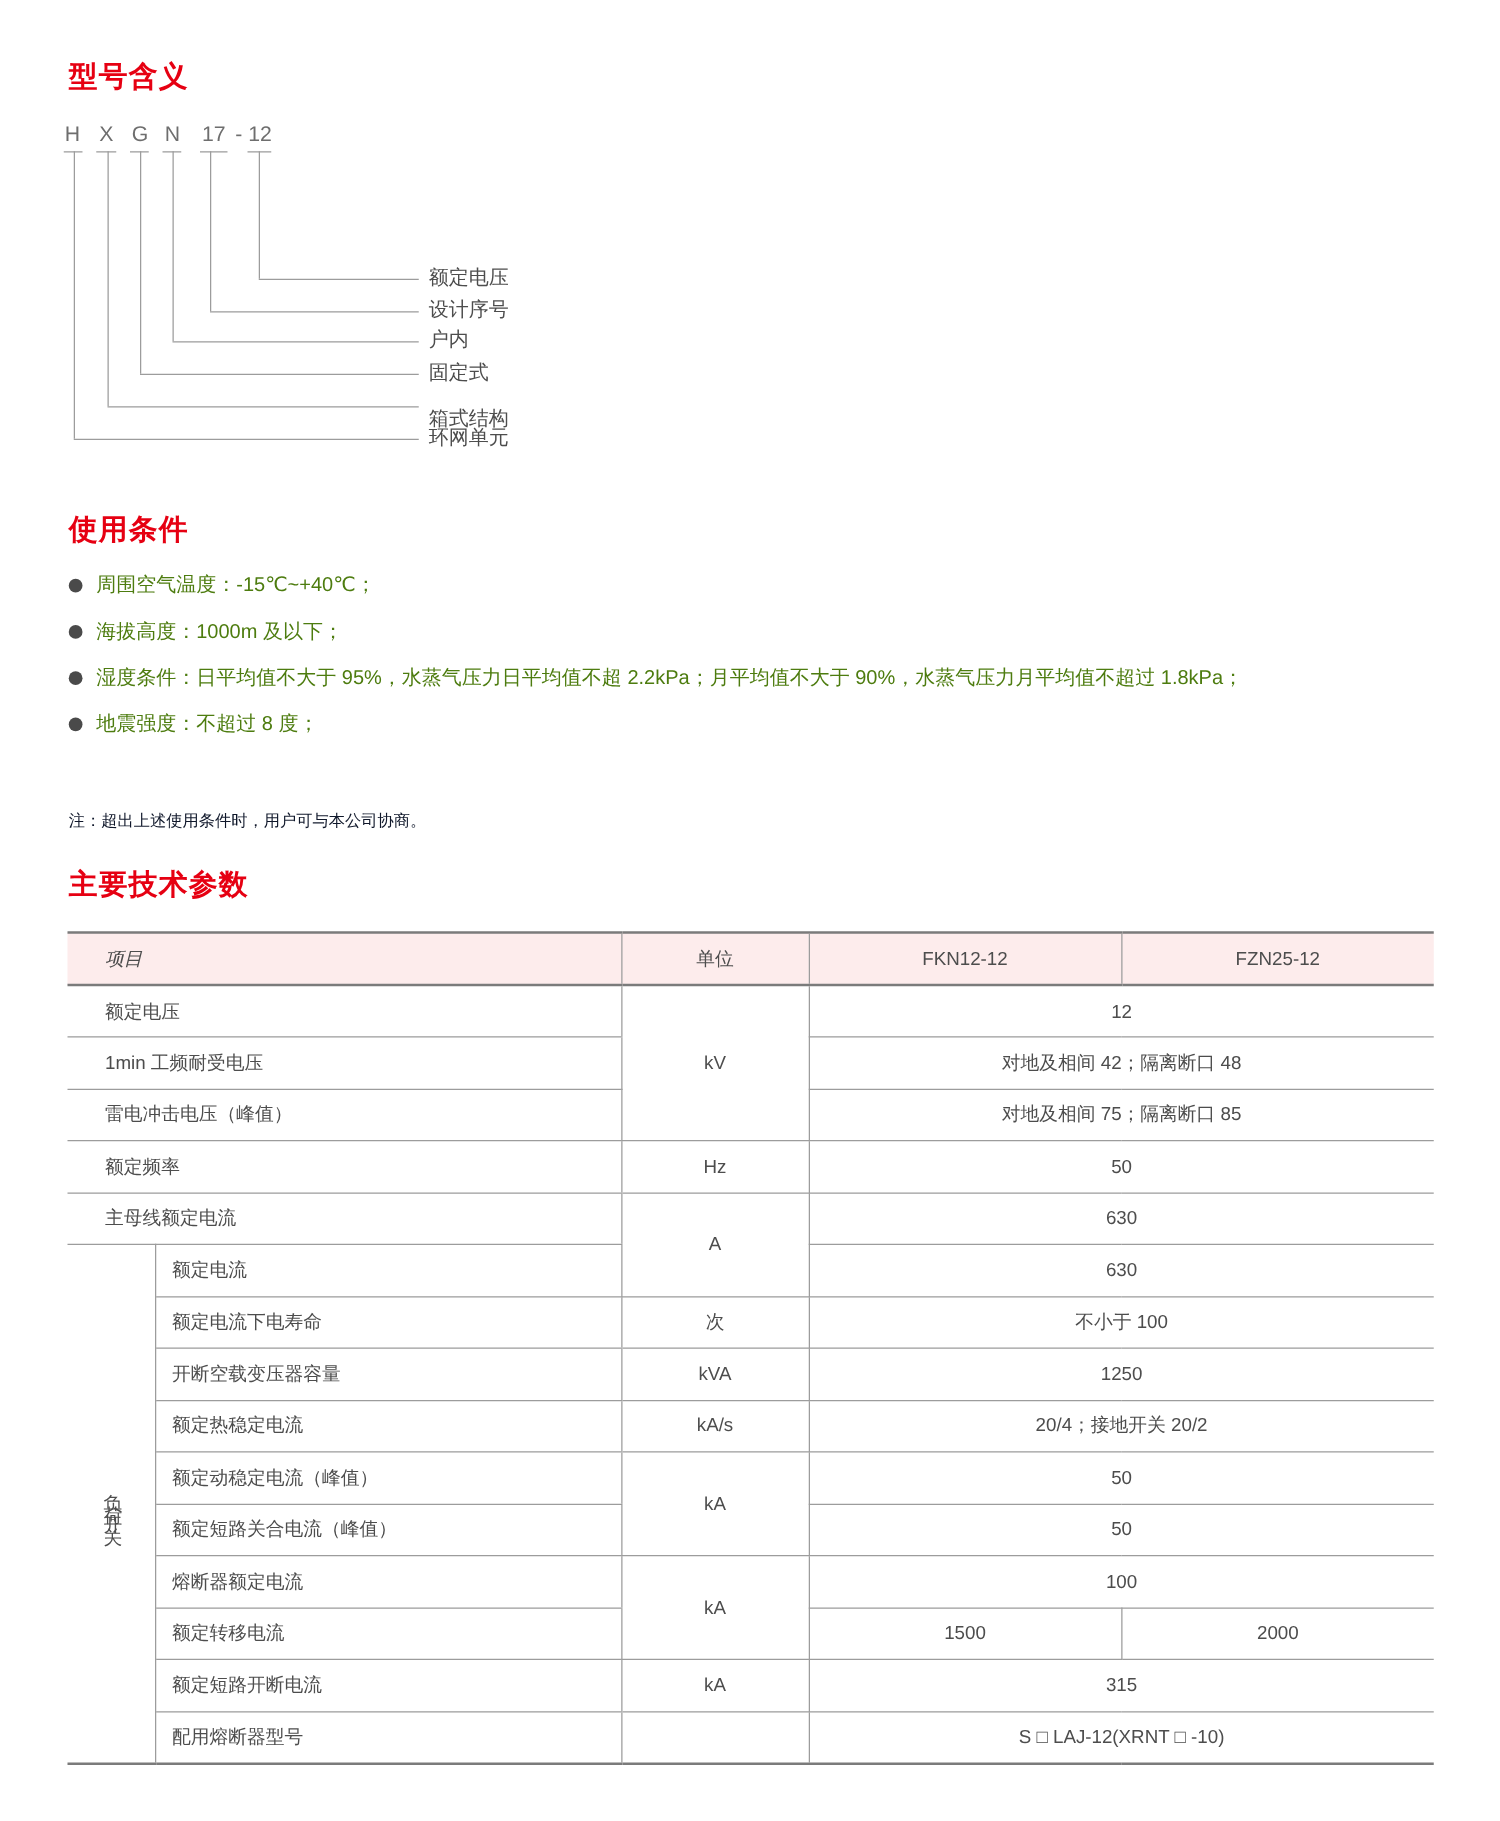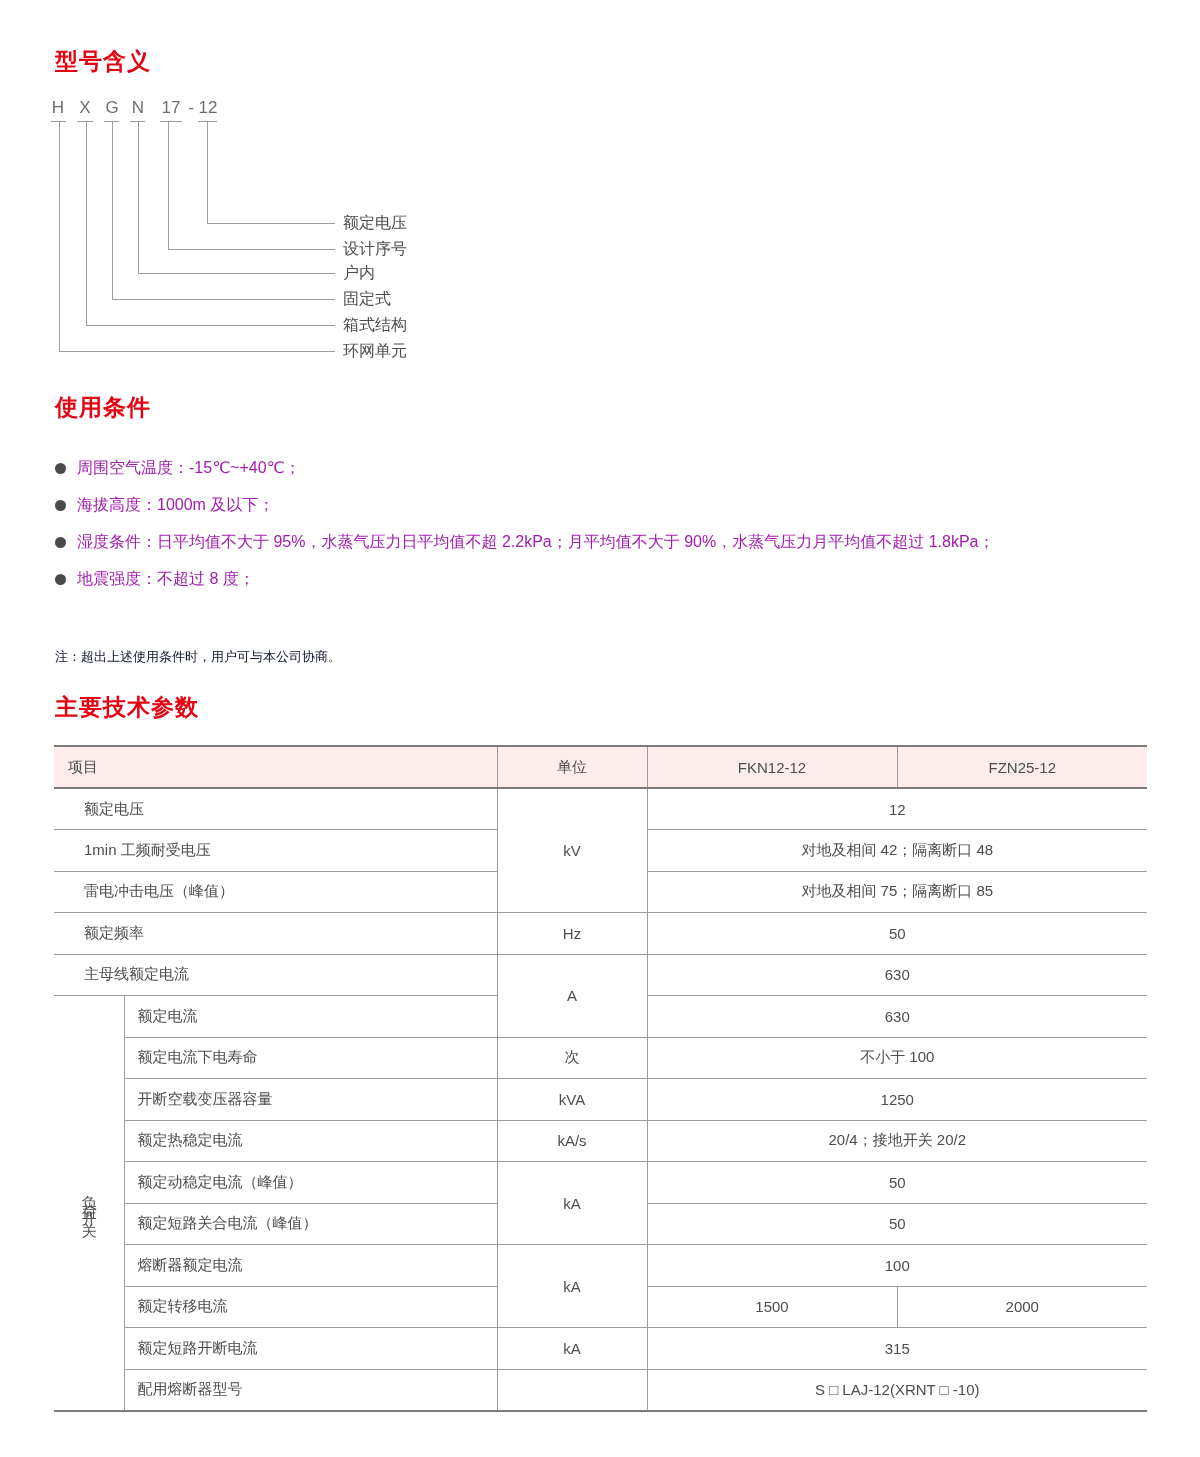--- a/index.html
+++ b/index.html
@@ -19,40 +19,40 @@
   }
   .u-line { position: absolute; top: 121px; height: 0; border-top: 1px solid #9c9c9c; }
   .v-line { position: absolute; width: 0; border-left: 1px solid #9c9c9c; }
   .h-line { position: absolute; height: 0; border-top: 1px solid #9c9c9c; }
   .legend-label {
     position: absolute; left: 343px; height: 20px; line-height: 20px;
     font-size: 16px; color: #4d4d4d;
   }
   
   .cond-list { position: absolute; left: 55px; top: 458px; margin: 0; padding: 0; list-style: none; }
-  .cond-list li { display: flex; align-items: center; margin-bottom: 16px; font-size: 16px; color: #a21caf; }
+  .cond-list li { display: flex; align-items: center; margin-bottom: 16px; font-size: 16px; color: #4d7c0f; }
   .bullet-dot {
     flex: 0 0 auto; width: 11px; height: 11px; border-radius: 50%;
     background: #4a4a4a; margin-right: 11px;
   }
   .cond-note { position: absolute; left: 55px; top: 648px; font-size: 13px; color: #0f172a; }
   
   .t-table {
     position: absolute; left: 54px; top: 745px; width: 1093px;
     border-collapse: collapse; table-layout: fixed; font-size: 15px; color: #4d4d4d;
   }
   .t-table th, .t-table td { padding: 0; font-weight: normal; vertical-align: middle; }
   .t-table thead tr { height: 42px; }
   .t-table tbody tr { height: 41.5px; }
   .t-table th {
     background: #fdecec;
     border-top: 2px solid #7b7b7b; border-bottom: 2px solid #7b7b7b;
     text-align: center;
   }
-  .t-table th.col-item { text-align: left; padding-left: 14px; }
+  .t-table th.col-item { text-align: left; padding-left: 30px; font-style: italic; }
   .t-table th.col-unit { border-left: 1px solid #9c9c9c; border-right: 1px solid #9c9c9c; }
   .t-table th.col-fkn { border-right: 1px solid #9c9c9c; }
   .t-table td { border-bottom: 1px solid #9c9c9c; }
   .t-table td.item { text-align: left; padding-left: 30px; }
   .t-table td.subitem { text-align: left; padding-left: 13px; }
   .t-table td.unit-cell { border-left: 1px solid #9c9c9c; border-right: 1px solid #9c9c9c; text-align: center; }
   .t-table td.value { text-align: center; }
   .t-table td.v-split-left { border-right: 1px solid #9c9c9c; }
   .t-table td.group-cell {
     border-right: 1px solid #9c9c9c; border-bottom: 2px solid #7b7b7b;
@@ -96,26 +96,26 @@
   <div class="h-line" style="left:168px;top:249px;width:167px;"></div>
   <div class="h-line" style="left:138px;top:273px;width:197px;"></div>
   <div class="h-line" style="left:112px;top:299px;width:223px;"></div>
   <div class="h-line" style="left:86px;top:325px;width:249px;"></div>
   <div class="h-line" style="left:59px;top:351px;width:276px;"></div>
 
   <span class="legend-label" style="top:213px;">额定电压</span>
   <span class="legend-label" style="top:239px;">设计序号</span>
   <span class="legend-label" style="top:263px;">户内</span>
   <span class="legend-label" style="top:289px;">固定式</span>
-  <span class="legend-label" style="top:315px;">箱式结构</span>
+  <span class="legend-label" style="top:326px;">箱式结构</span>
   <span class="legend-label" style="top:341px;">环网单元</span>
 </div>
 
 <div>
-  <h2 class="section-title" style="top:392px;">使用条件</h2>
+  <h2 class="section-title" style="top:408px;">使用条件</h2>
   <ul class="cond-list">
     <li>
       <span class="bullet-dot"></span>
       <span>周围空气温度：-15℃~+40℃；</span>
     </li>
     <li>
       <span class="bullet-dot"></span>
       <span>海拔高度：1000m 及以下；</span>
     </li>
     <li>

